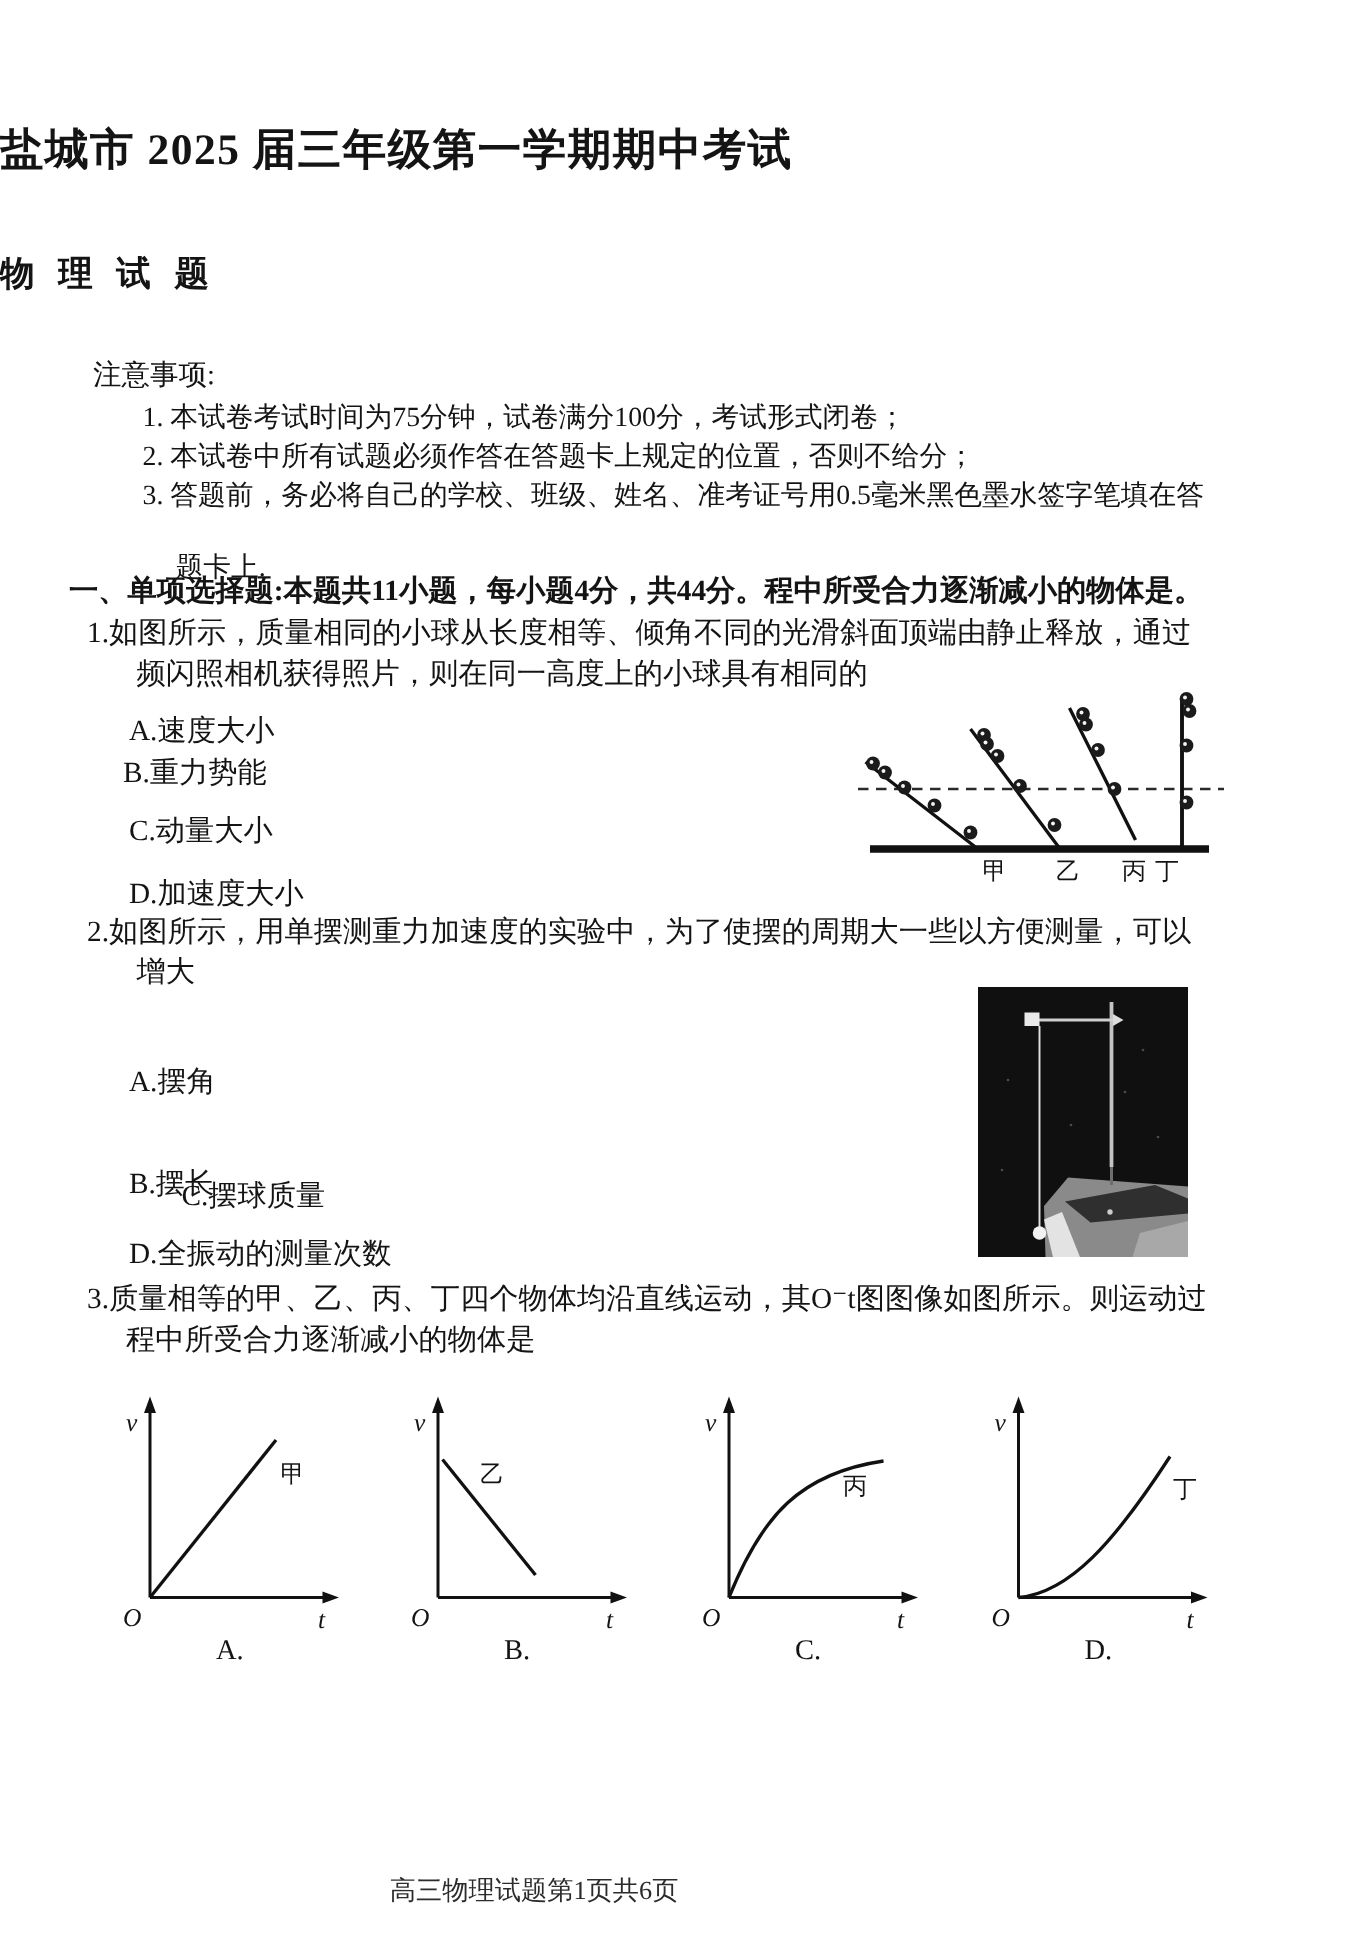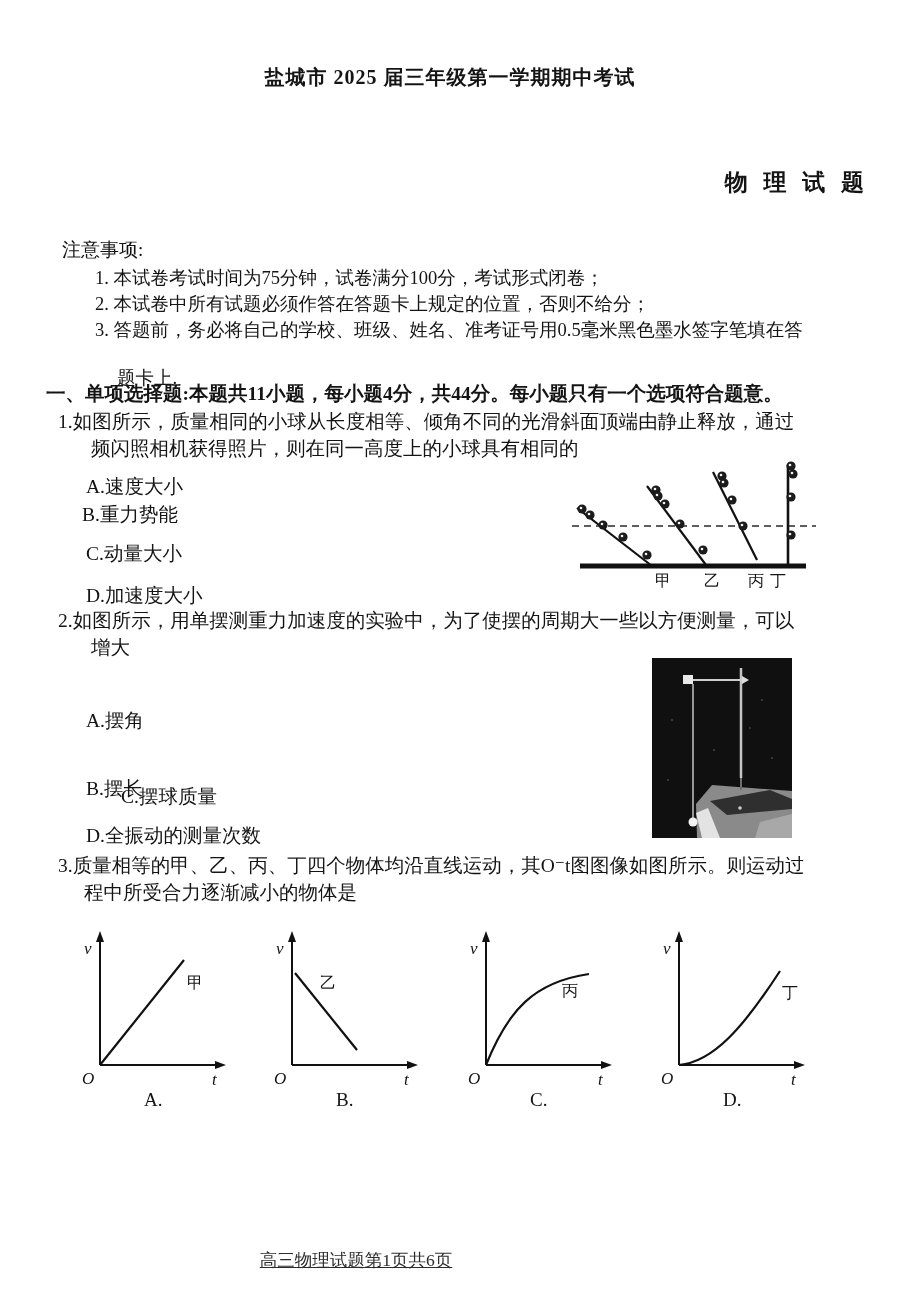--- a/index.html
+++ b/index.html
@@ -3,64 +3,64 @@
 <meta charset="utf-8">
 <style>
   * { margin:0; padding:0; box-sizing:border-box; }
   html,body { background:#ffffff; }
   body {
     width:900px; height:1297px; position:relative;
     font-family:"Liberation Serif","DejaVu Serif",serif;
     color:#141414; overflow:hidden;
   }
   .abs { position:absolute; white-space:nowrap; }
-  .page-title { top:64px; left:0; width:900px; text-align:center;
-    font-size:20px; font-weight:700; letter-spacing:1px; }
-  .page-subtitle { top:167px; left:0; width:869px; text-align:right;
+  .page-title { top:80px; left:0; width:900px; text-align:left;
+    font-size:29px; font-weight:700; letter-spacing:1px; }
+  .page-subtitle { top:167px; left:0; width:869px; text-align:left;
     font-size:23px; font-weight:700; letter-spacing:5px; }
   .notice-heading { top:237px; left:62px; font-size:19px; }
   .notice-line { font-size:18.5px; left:95px; }
   .n1 { top:265px; } .n2 { top:291px; } .n3a { top:317px; }
   .n3b { top:343px; left:117px;margin-top:22px; }
   .section-heading { top:380px; left:46px; font-size:19.5px; font-weight:700; }
   .stem { font-size:19.5px;margin-left:16px; }
   .opt  { font-size:19.5px; left:86px; }
   .q1-l1 { top:408px; left:42px; }
   .q1-l2 { top:435px; left:75px; }
   .q1-a { top:473px; } .q1-b { top:501px; left:82px; } .q1-c { top:540px; } .q1-d { top:582px; }
   .q2-l1 { top:607px; left:42px; }
   .q2-l2 { top:634px; left:75px;text-align:center; }
   .q2-a { top:707px; } .q2-b { top:775px; } .q2-c { top:783px;margin-left:35px; } .q2-d { top:822px; }
   .q3-l1 { top:852px; left:42px; }
   .q3-l2 { top:879px; left:68px; }
   .fig-incline { top:438px; left:558px; }
   .fig-photo   { top:658px; left:652px; }
   .graph { top:926px; }
   .graph-a { left:70px; } .graph-b { left:262px; } .graph-c { left:456px; } .graph-d { left:649px; }
-  .footer { top:1248px; left:0; width:712px; text-align:center; font-size:17.5px; color:#2c2c2c;text-decoration:underline; }
+  .footer { top:1248px; left:0; width:712px; text-align:center; font-size:17.5px; color:#2c2c2c; }
   svg text { font-family:"Liberation Serif","DejaVu Serif",serif; }
   .ax-lbl { font-style:italic; font-size:17px; fill:#141414; }
   .cjk-lbl { font-size:16px; fill:#141414; }
   .cap-lbl { font-size:19px; fill:#141414; }
 </style>
 </head>
 <body>
 
 <div>
 
   <div class="abs page-title">盐城市 2025 届三年级第一学期期中考试</div>
   <div class="abs page-subtitle">物 理 试 题</div>
 
   <div class="abs notice-heading">注意事项:</div>
   <div class="abs notice-line n1">1. 本试卷考试时间为75分钟，试卷满分100分，考试形式闭卷；</div>
   <div class="abs notice-line n2">2. 本试卷中所有试题必须作答在答题卡上规定的位置，否则不给分；</div>
   <div class="abs notice-line n3a">3. 答题前，务必将自己的学校、班级、姓名、准考证号用0.5毫米黑色墨水签字笔填在答</div>
   <div class="abs notice-line n3b">题卡上.</div>
 
-  <div class="abs section-heading">一、单项选择题:本题共11小题，每小题4分，共44分。每小题只有一个选项符合题意。</div>
+  <div class="abs section-heading">一、单项选择题:本题共11小题，每小题4分，共44分。程中所受合力逐渐减小的物体是。</div>
 
   <div class="abs stem q1-l1">1.如图所示，质量相同的小球从长度相等、倾角不同的光滑斜面顶端由静止释放，通过</div>
   <div class="abs stem q1-l2">频闪照相机获得照片，则在同一高度上的小球具有相同的</div>
   <div class="abs opt q1-a">A.速度大小</div>
   <div class="abs opt q1-b">B.重力势能</div>
   <div class="abs opt q1-c">C.动量大小</div>
   <div class="abs opt q1-d">D.加速度大小</div>
 
   <svg class="abs fig-incline" width="302" height="155" viewBox="0 0 302 155">
     <line x1="14" y1="88" x2="258" y2="88" stroke="#2a2a2a" stroke-width="1.6" stroke-dasharray="7,5"></line>

